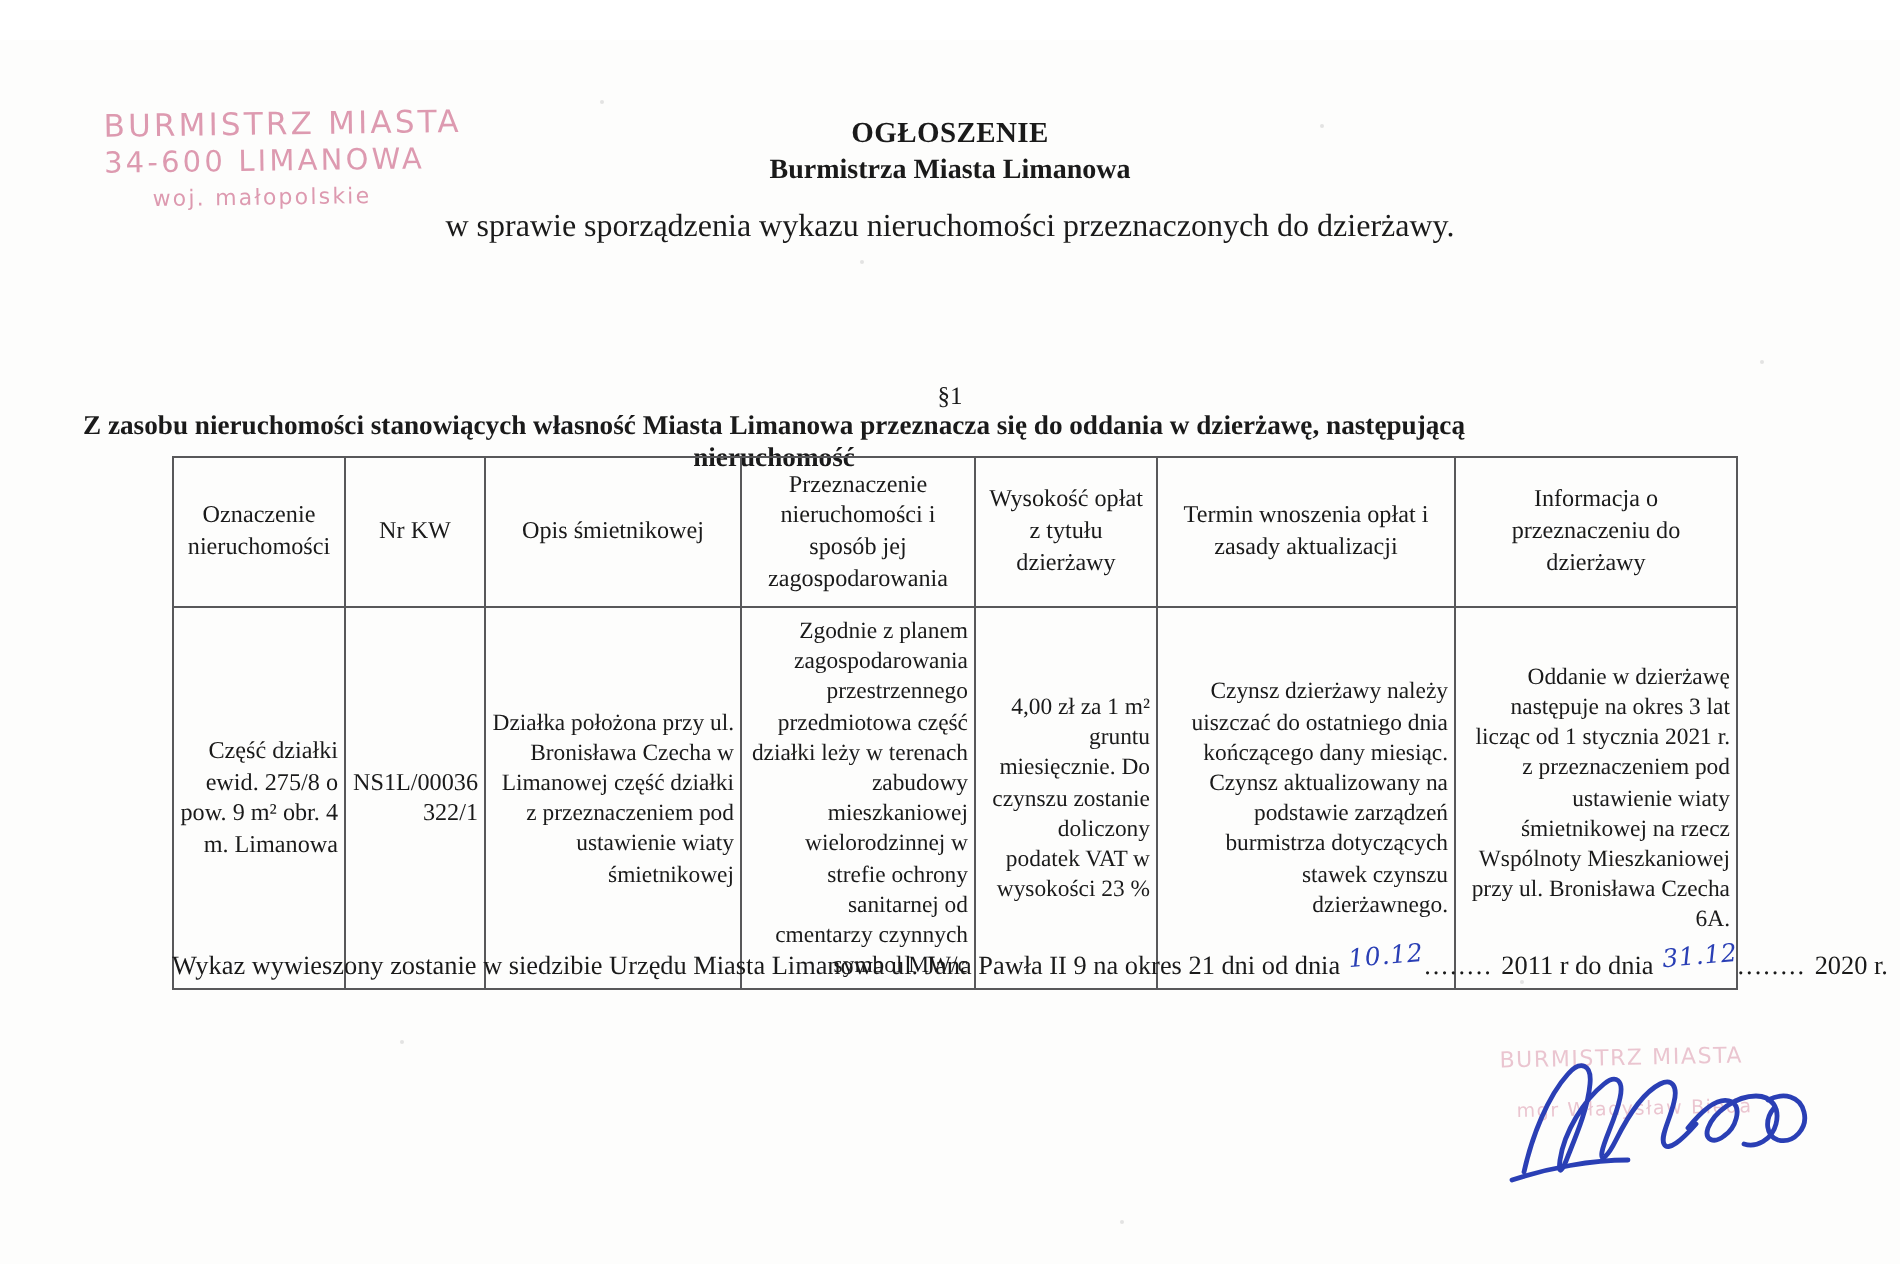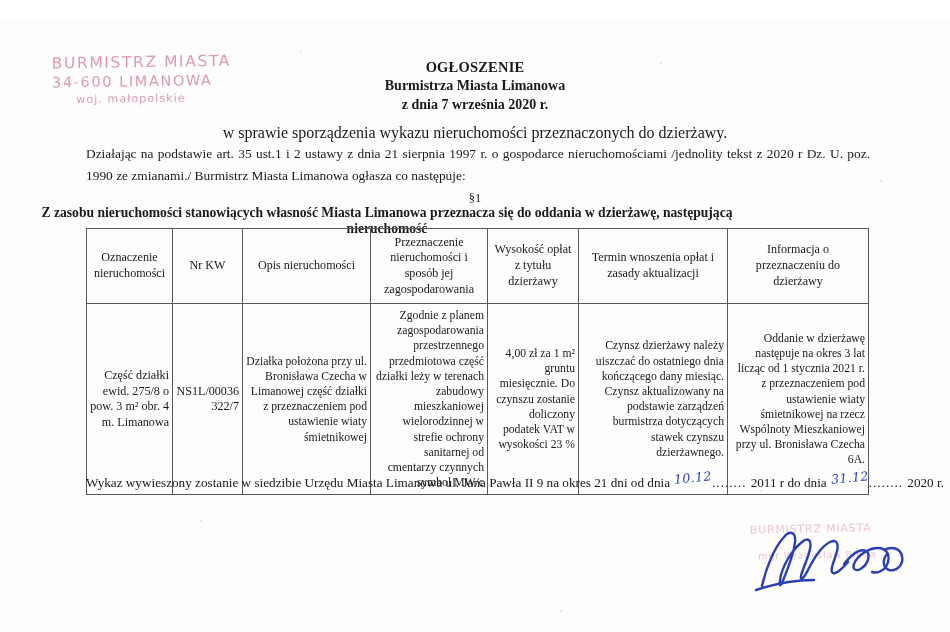--- a/index.html
+++ b/index.html
@@ -226,54 +226,52 @@
 
   <div id="office-stamp">
     <div class="ln1">BURMISTRZ MIASTA</div>
     <div class="ln2">34-600 LIMANOWA</div>
     <div class="ln3">woj. małopolskie</div>
   </div>
 
   <div id="doc-header">
     <div class="h-title">OGŁOSZENIE</div>
     <div class="h-sub1">Burmistrza Miasta Limanowa</div>
-    <div class="h-sub2">z dnia 7 września 2020 r.</div>
     <div class="h-sub3">w sprawie sporządzenia wykazu nieruchomości przeznaczonych do dzierżawy.</div>
   </div>
 
-  <div id="legal-basis">Działając na podstawie art. 35 ust.1 i 2 ustawy z dnia 21 sierpnia 1997 r. o gospodarce nieruchomościami /jednolity tekst z 2020 r Dz. U. poz. 1990 ze zmianami./ Burmistrz Miasta Limanowa ogłasza co następuje:</div>
 
   <div id="section-mark">§1</div>
   <div id="section-lead">Z zasobu nieruchomości stanowiących własność Miasta Limanowa przeznacza się do oddania w dzierżawę, następującą nieruchomość</div>
 
   <table id="lease-table">
     <colgroup>
       <col class="col-1">
         <col class="col-2">
         <col class="col-3">
         <col class="col-4">
       <col class="col-5">
         <col class="col-6">
         <col class="col-7">
     </colgroup>
     <thead>
       <tr>
         <th>Oznaczenie nieruchomości</th>
         <th>Nr KW</th>
-        <th>Opis nieruchomości</th>
+        <th>Opis śmietnikowej</th>
         <th>Przeznaczenie nieruchomości i sposób jej zagospodarowania</th>
         <th>Wysokość opłat z tytułu dzierżawy</th>
         <th>Termin wnoszenia opłat i zasady aktualizacji</th>
         <th>Informacja o przeznaczeniu do dzierżawy</th>
       </tr>
     </thead>
     <tbody>
       <tr>
-        <td class="c-ozn">Część działki ewid. 275/8 o pow. 3 m² obr. 4 m. Limanowa</td>
-        <td class="c-kw">NS1L/00036 322/7</td>
+        <td class="c-ozn">Część działki ewid. 275/8 o pow. 9 m² obr. 4 m. Limanowa</td>
+        <td class="c-kw">NS1L/00036 322/1</td>
         <td class="c-desc">Działka położona przy ul. Bronisława Czecha w Limanowej część działki z przeznaczeniem pod ustawienie wiaty śmietnikowej</td>
         <td class="c-purpose">Zgodnie z planem zagospodarowania przestrzennego przedmiotowa część działki leży w terenach zabudowy mieszkaniowej wielorodzinnej w strefie ochrony sanitarnej od cmentarzy czynnych symbol MW/c</td>
         <td class="c-fee">4,00 zł za 1 m² gruntu miesięcznie. Do czynszu zostanie doliczony podatek VAT w wysokości 23 %</td>
         <td class="c-terms">Czynsz dzierżawy należy uiszczać do ostatniego dnia kończącego dany miesiąc. Czynsz aktualizowany na podstawie zarządzeń burmistrza dotyczących stawek czynszu dzierżawnego.</td>
         <td class="c-info">Oddanie w dzierżawę następuje na okres 3 lat licząc od 1 stycznia 2021 r. z przeznaczeniem pod ustawienie wiaty śmietnikowej na rzecz Wspólnoty Mieszkaniowej przy ul. Bronisława Czecha 6A.</td>
       </tr>
     </tbody>
   </table>
 
   <div id="posting-note">

